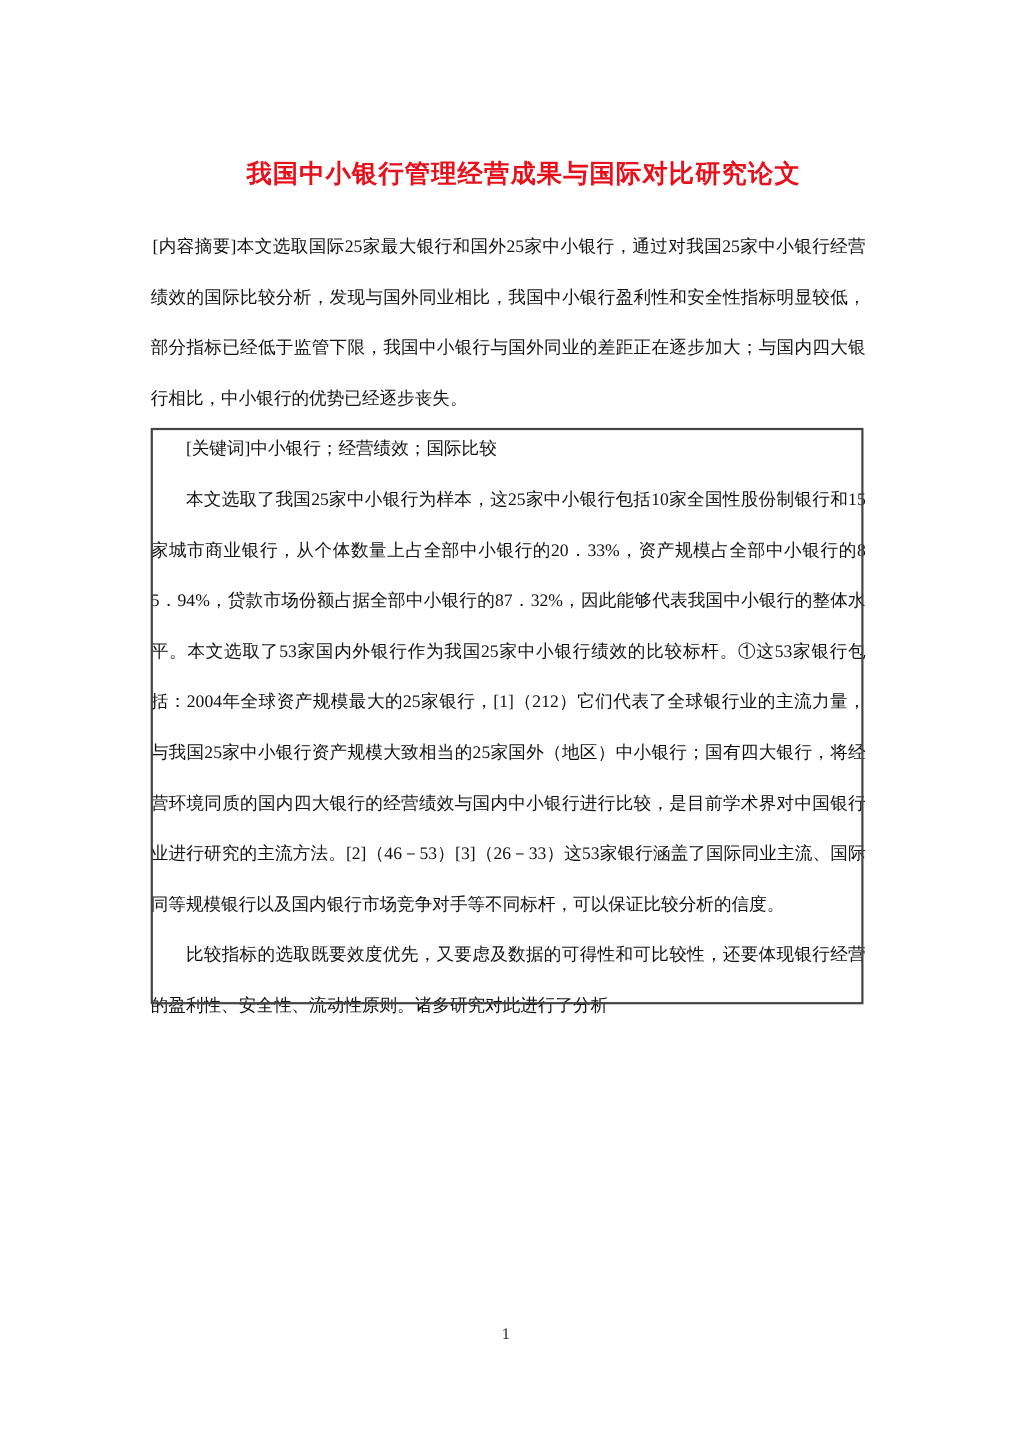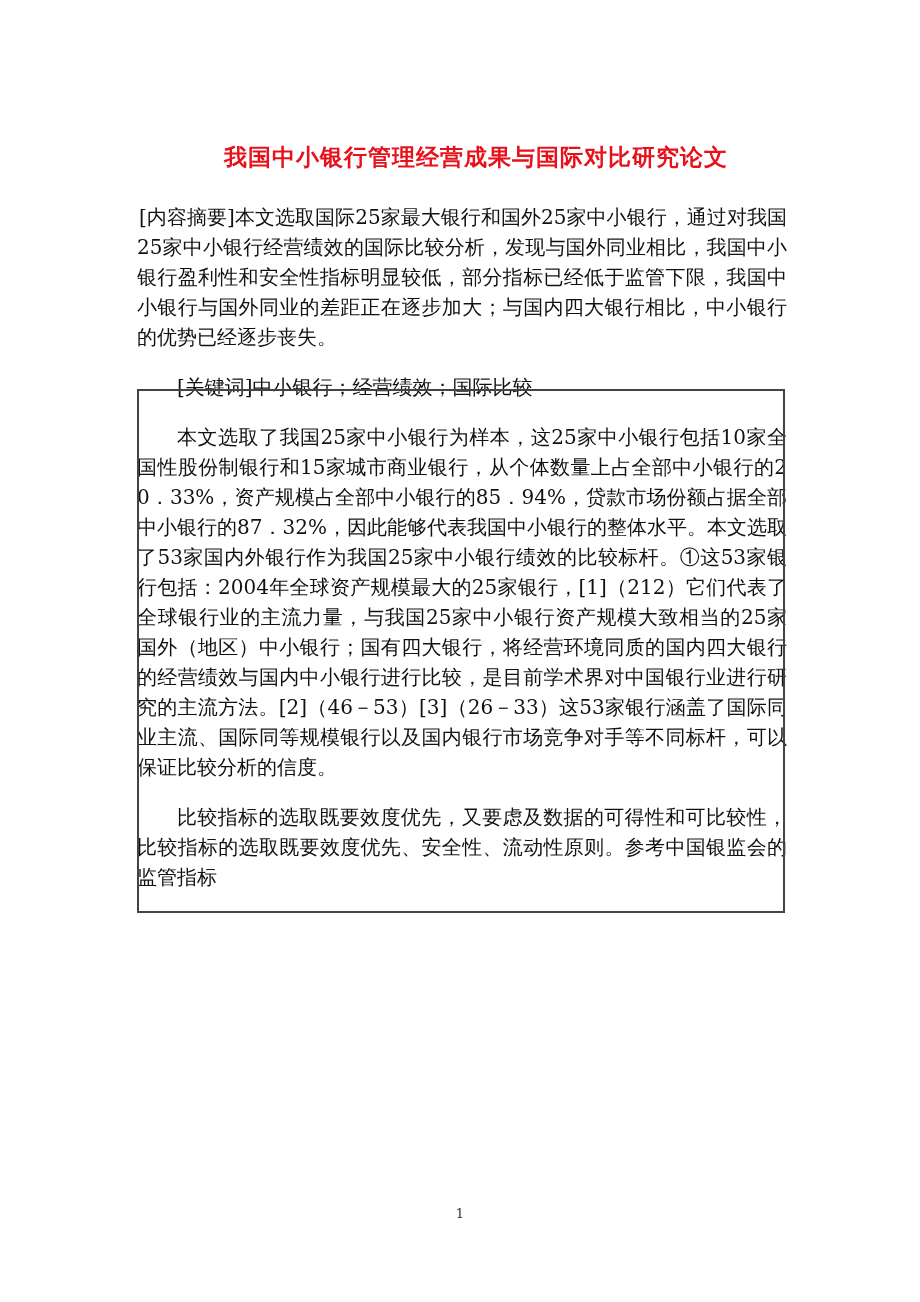--- a/index.html
+++ b/index.html
@@ -26,30 +26,31 @@
       font-weight: bold;
       color: #e8101a;
       letter-spacing: 1px;
       margin: 16px;
     }
     .page-body {
       position: absolute;
       top: 202px;
       left: 137px;
       width: 650px;
-      font-size: 20px;
-      line-height: 30px;
+      font-size: 16px;
+      line-height: 46px;
+      font-family: Liberation Serif, serif;
     }
     .para {
       margin: 0;
       text-align: justify;
       text-justify: inter-character;
       word-break: break-all;
     }
-    .indent { text-indent: 2em; margin-top: 20px; }
+    .indent { text-indent: 2em; }
     .abstract { text-indent: 0.1em; }
     .frame-box {
       position: absolute;
       left: 137px;
       top: 389px;
       width: 644px;
       height: 520px;
       border: 2px solid #444444;
       pointer-events: none;
     }
@@ -65,18 +66,18 @@
   </style>
 </head>
 <body>
 
 <h1 class="title">我国中小银行管理经营成果与国际对比研究论文</h1>
 
 <div class="page-body">
   <p class="para abstract">[内容摘要]本文选取国际25家最大银行和国外25家中小银行，通过对我国25家中小银行经营绩效的国际比较分析，发现与国外同业相比，我国中小银行盈利性和安全性指标明显较低，部分指标已经低于监管下限，我国中小银行与国外同业的差距正在逐步加大；与国内四大银行相比，中小银行的优势已经逐步丧失。</p>
   <p class="para indent">[关键词]中小银行；经营绩效；国际比较</p>
   <p class="para indent">本文选取了我国25家中小银行为样本，这25家中小银行包括10家全国性股份制银行和15家城市商业银行，从个体数量上占全部中小银行的20．33%，资产规模占全部中小银行的85．94%，贷款市场份额占据全部中小银行的87．32%，因此能够代表我国中小银行的整体水平。本文选取了53家国内外银行作为我国25家中小银行绩效的比较标杆。①这53家银行包括：2004年全球资产规模最大的25家银行，[1]（212）它们代表了全球银行业的主流力量，与我国25家中小银行资产规模大致相当的25家国外（地区）中小银行；国有四大银行，将经营环境同质的国内四大银行的经营绩效与国内中小银行进行比较，是目前学术界对中国银行业进行研究的主流方法。[2]（46－53）[3]（26－33）这53家银行涵盖了国际同业主流、国际同等规模银行以及国内银行市场竞争对手等不同标杆，可以保证比较分析的信度。</p>
-  <p class="para indent">比较指标的选取既要效度优先，又要虑及数据的可得性和可比较性，比较指标的选取既要效度优先、安全性、流动性原则。参考中国银监会的监管指标</p>
+  <p class="para indent">比较指标的选取既要效度优先，又要虑及数据的可得性和可比较性，还要体现银行经营的盈利性、安全性、流动性原则。诸多研究对此进行了分析</p>
 </div>
 
 <div class="frame-box"></div>
 
 <div class="page-number">1</div>
 
 </body></html>

